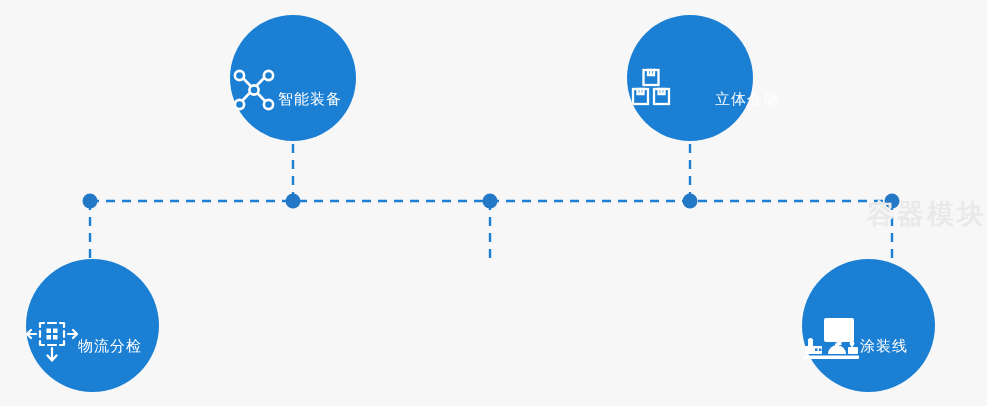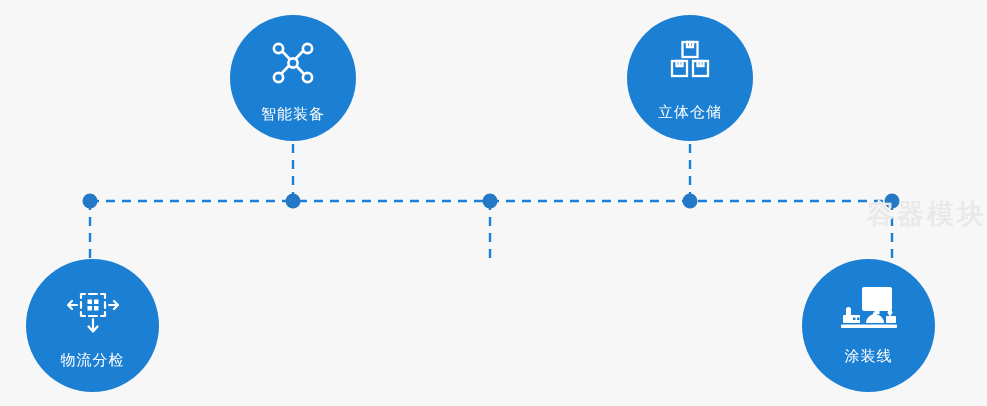--- a/index.html
+++ b/index.html
@@ -33,21 +33,21 @@
     color: #e9e9e9;
     font-weight: 700;
     user-select: none;
     pointer-events: none;
   }
   .node-circle {
     position: absolute;
     border-radius: 50%;
     background: #1b7fd4;
     display: flex;
-    flex-direction: column;
+    flex-direction: row;
     align-items: center;
     justify-content: flex-start;
     box-sizing: border-box;
   }
   .node-circle .ico {
     display: block;
     line-height: 0;
   }
   .node-circle .lbl {
     color: #ffffff;
@@ -58,21 +58,21 @@
   }
   
   .c-top {
     width: 126px;
     height: 126px;
     top: 15px;
     padding-top: 24px;
   }
   .c-top .lbl { margin-top: 18px; }
   #circle-smart-equipment { left: 230px; }
-  #circle-warehouse      { left: 627px; }
+  #circle-warehouse      { left: 627px; gap: 40px; }
   
   .c-bot {
     width: 133px;
     height: 133px;
     top: 259px;
     padding-top: 26px;
   }
   .c-bot .lbl { margin-top: 16px; font-family: Liberation Mono, monospace; }
   #circle-logistics-sorting { left: 26px; }
   #circle-production-line   { left: 424px; }

